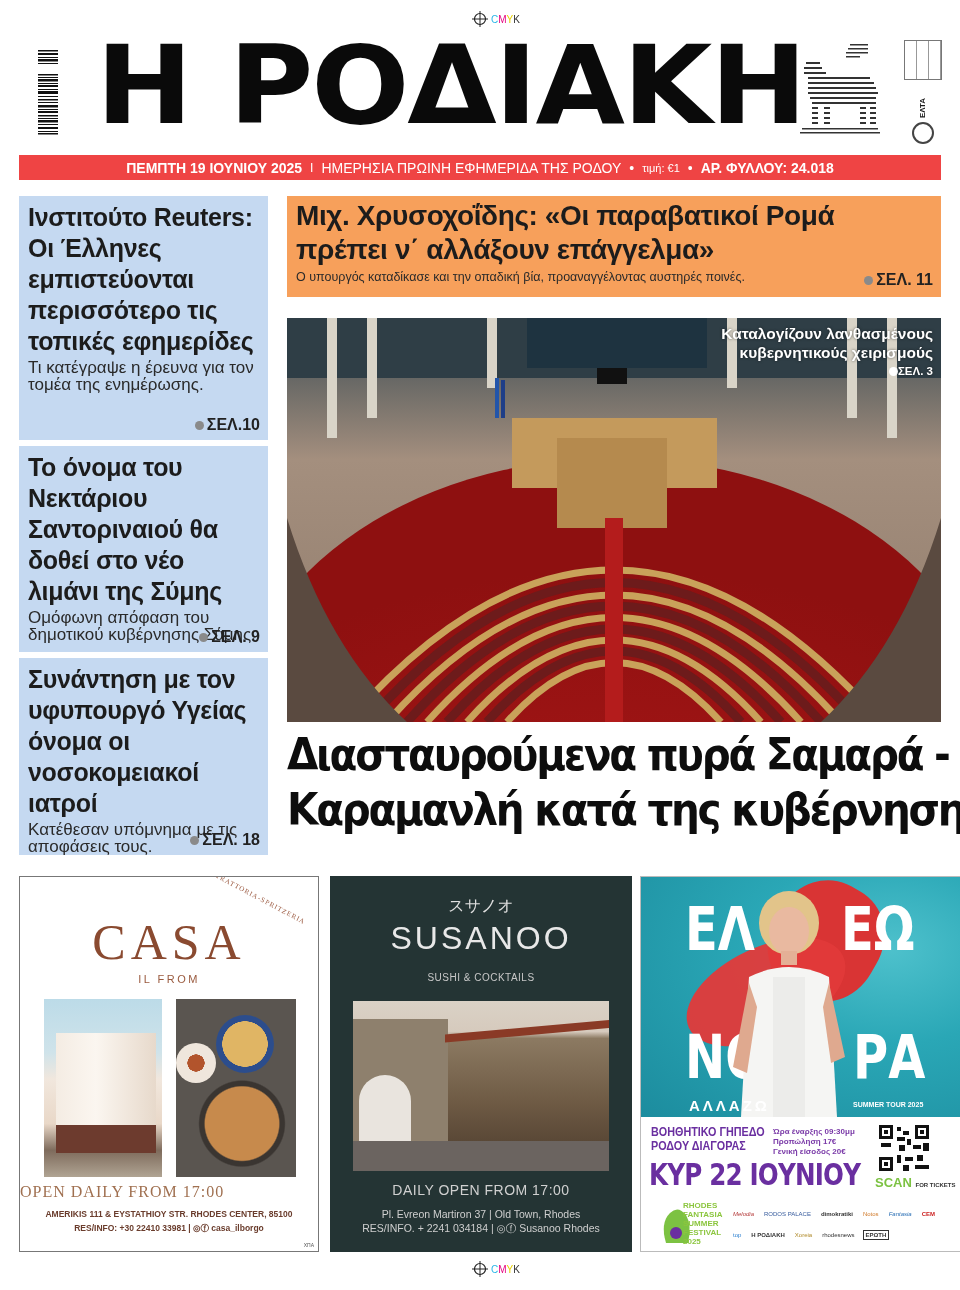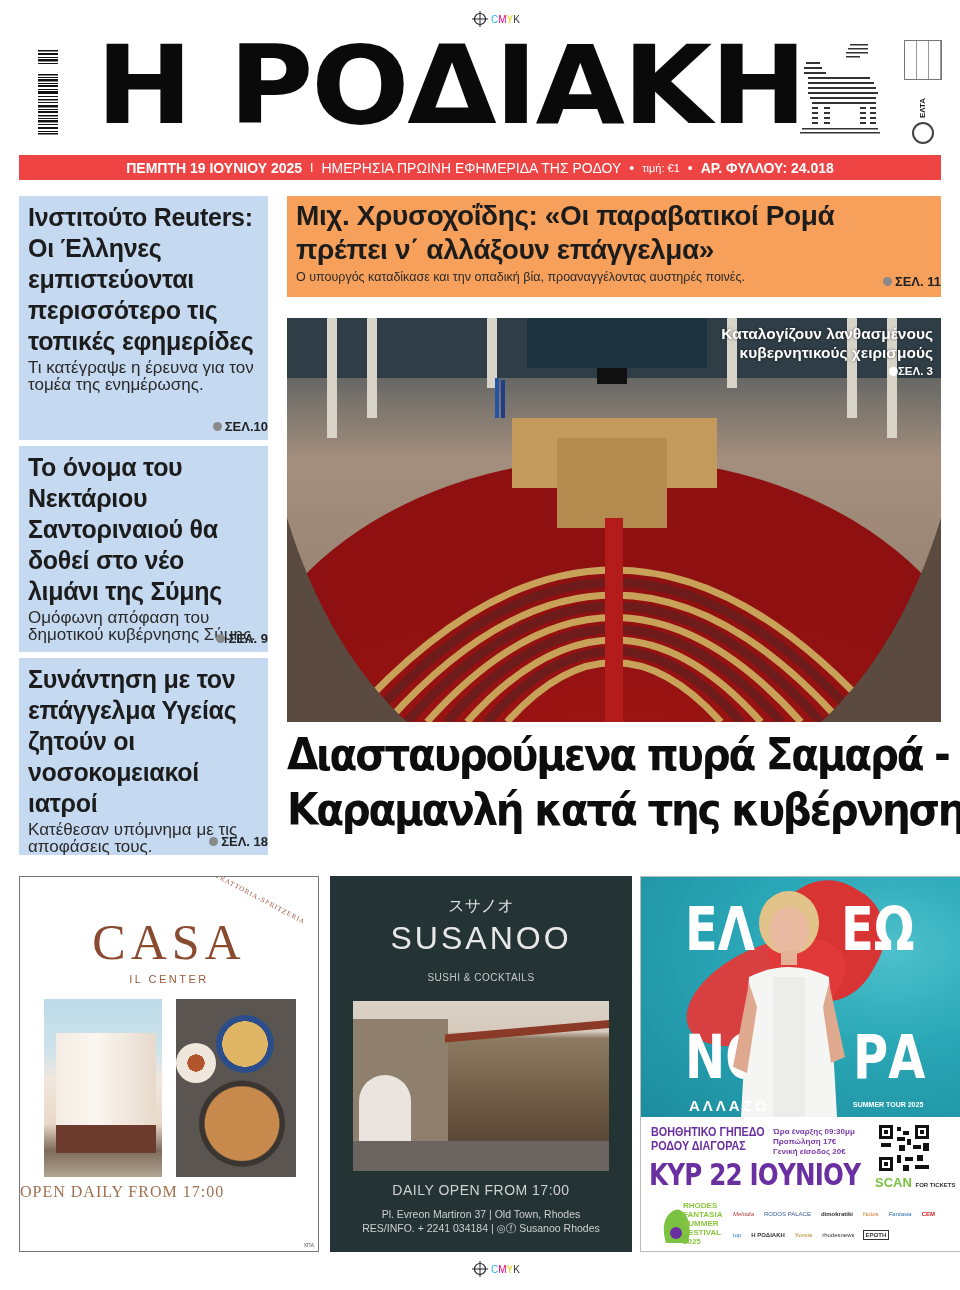--- a/index.html
+++ b/index.html
@@ -25,21 +25,21 @@
 
   .dateline { position: absolute; top: 155px; left: 19px; width: 922px; height: 25px; background: #ef4444; color: #fff; display: flex; align-items: center; justify-content: center; font-size: 14px; white-space: nowrap; gap: 8px; }
   .dateline .b { font-weight: bold; }
   .dateline .small { font-size: 11px; }
   .dateline .sep { font-size: 12px; }
 
   
   .side-box { position: absolute; left: 19px; width: 249px; background: #c5d9f1; padding: 6px 9px 4px 9px; }
   .side-box h2 { font-family: "Liberation Sans", sans-serif; font-weight: bold; font-size: 25px; line-height: 31px; color: #1c1c1c; letter-spacing: -0.3px; }
   .side-box p { font-size: 17px; line-height: 17px; color: #2a2a2a; margin-top: 2px; }
-  .pg-ref { position: absolute; right: 0; bottom: 6px; font-size: 13px; font-weight: bold; color: #222; display: flex; align-items: center; gap: 3px; }
+  .pg-ref { position: absolute; right: 8px; bottom: 6px; font-size: 16px; font-weight: bold; color: #222; display: flex; align-items: center; gap: 3px; }
   .pg-ref .dot { width: 9px; height: 9px; border-radius: 50%; background: #8a8a8a; display: inline-block; }
   .box1 { top: 196px; height: 244px; }
   .box2 { top: 446px; height: 206px; }
   .box3 { top: 658px; height: 197px; }
 
   
   .orange-box { position: absolute; left: 287px; top: 196px; width: 654px; height: 101px; background: #f7a05b; padding: 3px 9px; }
   .orange-box h2 { font-size: 28px; line-height: 34px; font-weight: bold; color: #1c1c1c; letter-spacing: -0.4px; }
   .orange-box p { font-size: 12.5px; color: #2a2a2a; margin-top: 3px; }
   .orange-box .pg-ref { bottom: 8px; }
@@ -213,21 +213,21 @@
 <div class="side-box box2">
   <h2>Το όνομα του Νεκτάριου Σαντοριναιού θα δοθεί στο νέο λιμάνι της Σύμης</h2>
   <p>Ομόφωνη απόφαση του δημοτικού κυβέρνησης Σύμης.</p>
   <div class="pg-ref">
       <span class="dot"></span>
       <span>ΣΕΛ. 9</span>
     </div>
 </div>
 
 <div class="side-box box3">
-  <h2>Συνάντηση με τον επάγγελμα Υγείας ζητούν οι νοσοκομειακοί ιατροί</h2>
+  <h2>Συνάντηση με τον υφυπουργό Υγείας όνομα οι νοσοκομειακοί ιατροί</h2>
   <p>Κατέθεσαν υπόμνημα με τις αποφάσεις τους.</p>
   <div class="pg-ref">
       <span class="dot"></span>
       <span>ΣΕΛ. 18</span>
     </div>
 </div>
 
 <div class="orange-box">
   <h2>Μιχ. Χρυσοχοΐδης: «Οι παραβατικοί Ρομά πρέπει ν΄ αλλάξουν επάγγελμα»</h2>
   <p>Ο υπουργός καταδίκασε και την οπαδική βία, προαναγγέλοντας αυστηρές ποινές.</p>
@@ -295,29 +295,33 @@
 </div>
 
 <div class="main-headline">
   <div>Διασταυρούμενα πυρά Σαμαρά -</div>
   <div>Καραμανλή κατά της κυβέρνησης</div>
 </div>
 
 <div class="ad ad-casa">
   <div class="casa-tag">TRATTORIA-SPRITZERIA</div>
   <div class="casa-title">CASA</div>
-  <div class="casa-sub">IL CENTER</div>
+  <div class="casa-sub">IL FROM</div>
   <div class="casa-img1">
       <div class="bld"></div>
     </div>
   <div class="casa-img2">
       <div class="pasta"></div>
       <div class="dog"></div>
     </div>
   <div class="casa-open">OPEN DAILY FROM 17:00</div>
+  <div class="casa-addr">
+    <div>AMERIKIS 111 &amp; EYSTATHIOY STR. RHODES CENTER, 85100</div>
+    <div>RES/INFO: +30 22410 33981 | ◎ⓕ casa_ilborgo</div>
+  </div>
   <div class="casa-x">ΧΠΑ</div>
 </div>
 
 <div class="ad ad-susanoo">
   <div class="sus-jp">スサノオ</div>
   <div class="sus-title">SUSANOO</div>
   <div class="sus-sub">SUSHI &amp; COCKTAILS</div>
   <div class="sus-img">
     <div class="wall"></div>
       <div class="arch"></div>

